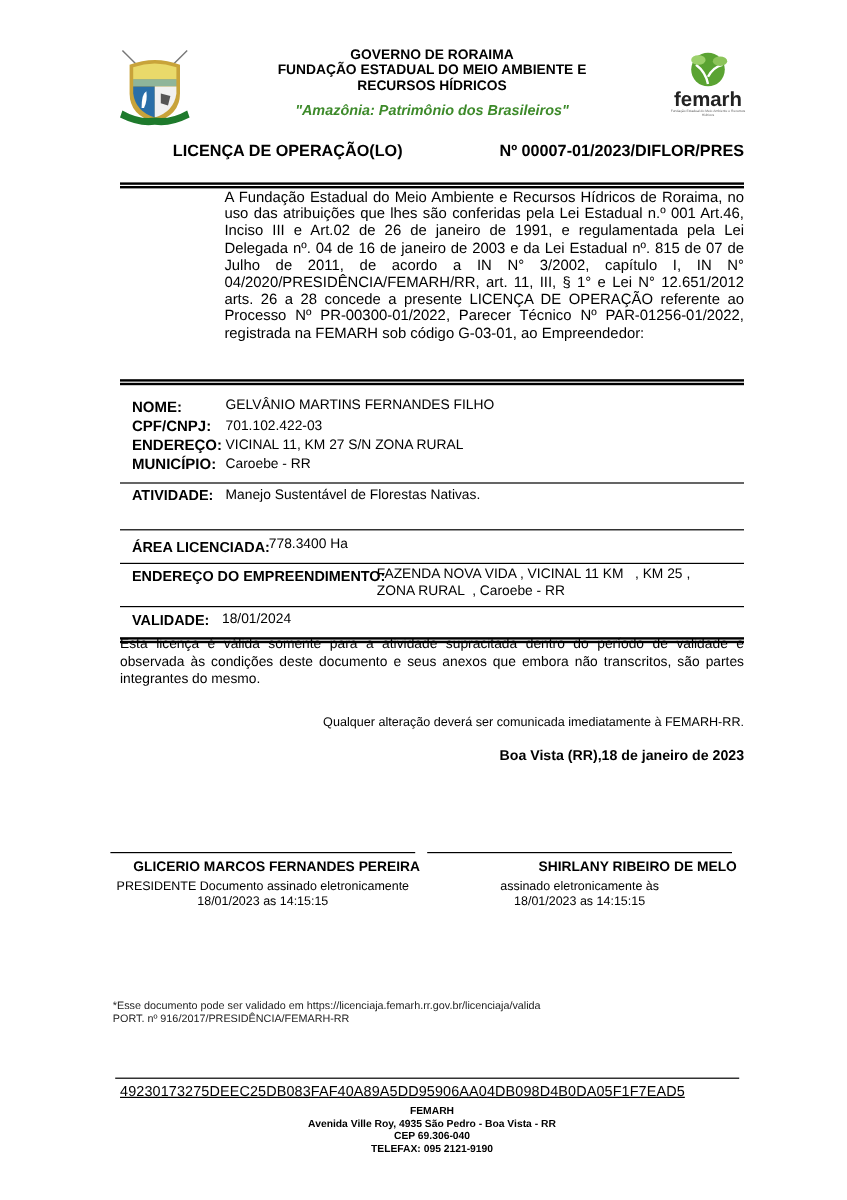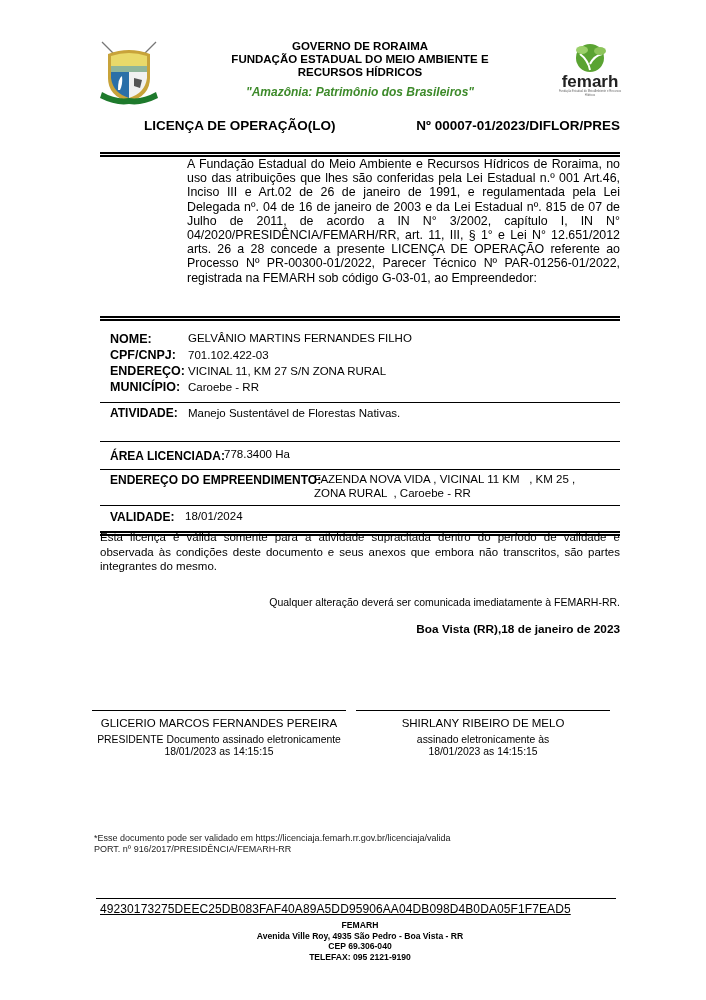--- a/index.html
+++ b/index.html
@@ -13,21 +13,21 @@
   .sline { left:100px; width:520px; height:0; border-top:1.2px solid #000; }
   .intro { left:187px; top:157px; width:433px; text-align:justify; font-size:12.4px; line-height:14.2px; text-align-last:left; }
   .lbl { font-weight:bold; font-size:12.5px; }
   .val { font-size:11.5px; }
   .row { left:110px; }
   .notice { left:100px; top:530px; width:520px; font-size:11.5px; line-height:14.5px; text-align:justify; }
   .right-note { right:86px; top:596px; font-size:10.5px; }
   .date { right:86px; top:622px; font-weight:bold; font-size:11.8px; }
   .sig-line { height:0; border-top:1.2px solid #000; top:710px; }
   .sig-block { top:717px; text-align:center; }
-  .sig-name { font-weight:normal; font-size:11.5px; margin-bottom:5px; }
+  .sig-name { font-weight:bold; font-size:11.5px; margin-bottom:5px;text-align:right; }
   .sig-desc { font-size:10.4px; line-height:11.5px; }
   .foot-note { left:94px; top:833px; font-size:9px; line-height:11px; color:#222; }
   .hash-line { left:96px; width:520px; top:898px; border-top:1.2px solid #000; height:0; }
   .hash { left:100px; top:902px; font-size:12px; letter-spacing:0.1px;text-decoration:underline; }
   .footer { left:100px; width:520px; top:920px; text-align:center; font-weight:bold; font-size:8.6px; line-height:10.5px; }
 </style>
 </head>
 <body>
 
 <div class="abs" style="left:96px;top:40px;width:66px;height:70px;">

